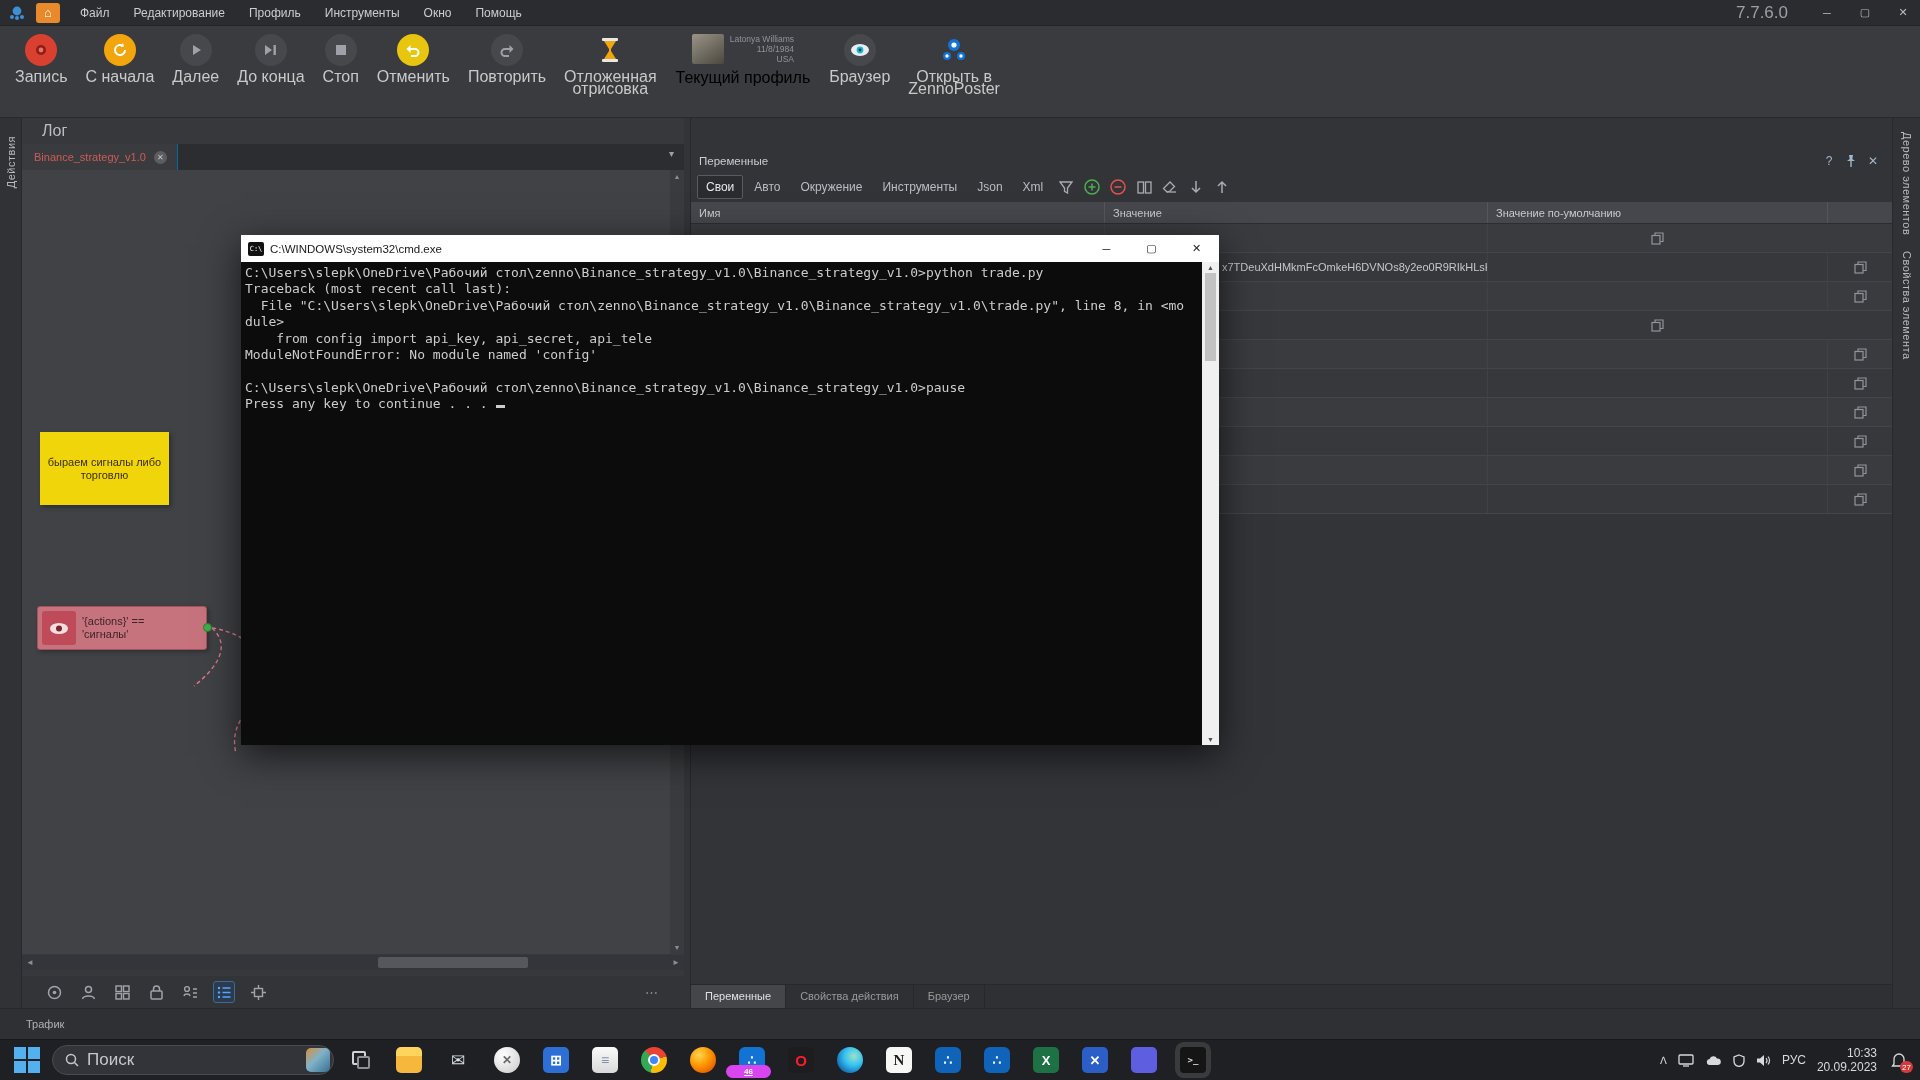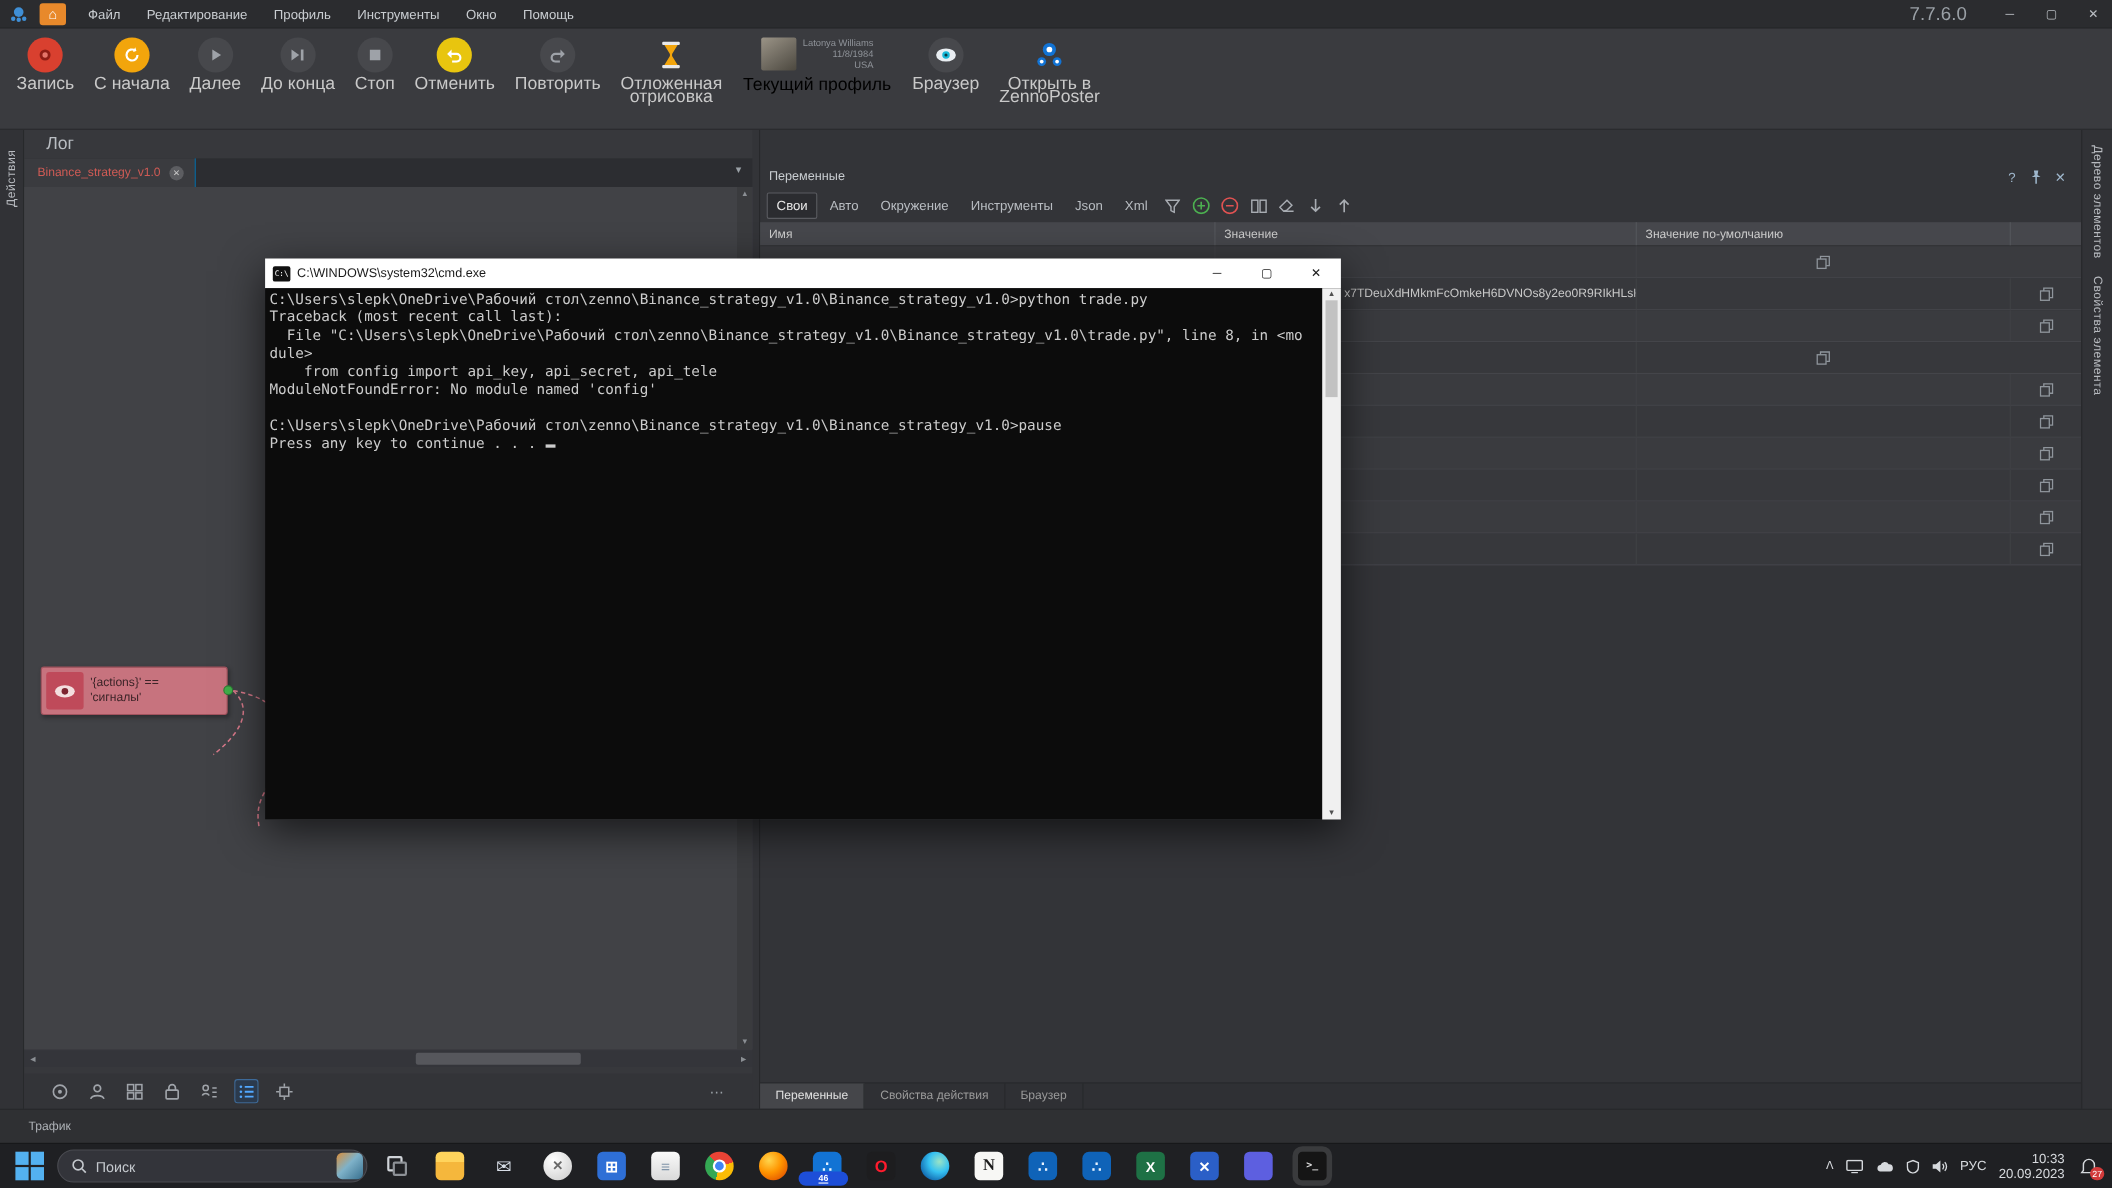--- a/index.html
+++ b/index.html
@@ -145,31 +145,31 @@
 
   
   #taskbar { position:absolute; left:0; top:1039px; width:1920px; height:41px;
              background:#1f2023; display:flex; align-items:center; z-index:20;
              border-top:1px solid #17181a; }
   .start { width:30px; height:30px; margin-left:12px; display:grid;
            grid-template-columns:12px 12px; grid-gap:2px; align-content:center; justify-content:center; }
   .start div { width:12px; height:12px; background:#53b1f0; }
   .searchbox { width:282px; height:30px; margin-left:10px; background:#33343a;
                border:1px solid #4a4b51; border-radius:16px; display:flex; align-items:center;
-               color:#c4c8cd; font-size:13px; gap:8px; padding:0 3px 0 12px; }
+               color:#c4c8cd; font-size:17px; gap:8px; padding:0 3px 0 12px; }
   .searchbox .img { margin-left:auto; width:24px; height:24px; border-radius:5px;
                     background:linear-gradient(135deg,#d98e3a 0%,#7fb2c9 45%,#38708f 100%); }
   .taskview { width:26px; height:26px; margin-left:14px; position:relative; }
   .taskview::before { content:""; position:absolute; inset:4px 8px 8px 4px; border:2px solid #cfd3d8; border-radius:2px; }
   .taskview::after { content:""; position:absolute; inset:9px 4px 4px 9px; border:2px solid #8d9196; border-radius:2px; background:#1f2023; }
   #tb-apps { display:flex; align-items:center; gap:23px; margin-left:22px; }
   .tb-app { width:26px; height:26px; border-radius:5px; position:relative; display:flex;
             align-items:center; justify-content:center; font-weight:bold; font-size:13px; }
   .tb-app.active { box-shadow:0 0 0 5px rgba(255,255,255,.12); border-radius:4px; }
-  .tb-badge { position:absolute; right:-6px; bottom:-5px; background:#1d4ed8; color:#fff;
+  .tb-badge { position:absolute; right:-6px; bottom:-5px; background:#d946ef; color:#fff;
               font-size:8px; font-weight:bold; min-width:14px; height:13px; border-radius:7px;
               display:flex; align-items:center; justify-content:center; padding:0 18px;text-decoration:underline; }
   .explorer { background:linear-gradient(180deg,#ffd45c 0 35%,#f5b73c 35% 100%); }
   .mail { color:#d7dde6; font-size:17px; font-weight:normal; }
   .xbox { background:radial-gradient(circle at 35% 30%,#ffffff,#c9c9c9); border-radius:50%; color:#6a6a6a; font-size:12px; }
   .bluetile { background:#2e6fd6; color:#fff; font-size:14px; }
   .notepad { background:linear-gradient(#fafafa,#d9d9d9); color:#7f93a8; font-size:14px; }
   .chrome { border-radius:50%; background:conic-gradient(from -45deg,#ea4335 0 120deg,#fbbc05 120deg 240deg,#34a853 240deg 360deg); }
   .chrome::after { content:""; position:absolute; inset:7px; background:#4285f4; border:2.5px solid #fff; border-radius:50%; }
   .firefox { border-radius:50%; background:radial-gradient(circle at 35% 30%,#ffd54d,#ff9500 45%,#e65c00 80%); }
@@ -341,20 +341,22 @@
         <span>Binance_strategy_v1.0</span>
         <span class="tab-close">✕</span>
       </div>
       <div class="tab-chevron">▾</div>
     </div>
     <div id="canvas">
       <svg width="648" height="779" style="position:absolute;left:0;top:0">
         <path d="M190 458 C 232 464, 250 494, 234 524 C 222 548, 208 556, 214 584" fill="none" stroke="#d9798a" stroke-width="1.4" stroke-dasharray="4 3"></path>
         <path d="M190 458 C 212 478, 190 502, 172 516" fill="none" stroke="#d9798a" stroke-width="1.4" stroke-dasharray="4 3"></path>
       </svg>
+      <div class="sticky-note">быраем сигналы либо
+торговлю</div>
       <div class="flow-node">
         <div class="node-icon">
           <svg width="20" height="13" viewBox="0 0 20 13">
               <ellipse cx="10" cy="6.5" rx="9" ry="5.6" fill="#f3dede"></ellipse>
               <circle cx="10" cy="6.5" r="3" fill="#7e2430"></circle>
             </svg>
         </div>
         <div class="node-text">'{actions}' ==
 'сигналы'</div>
       </div>

